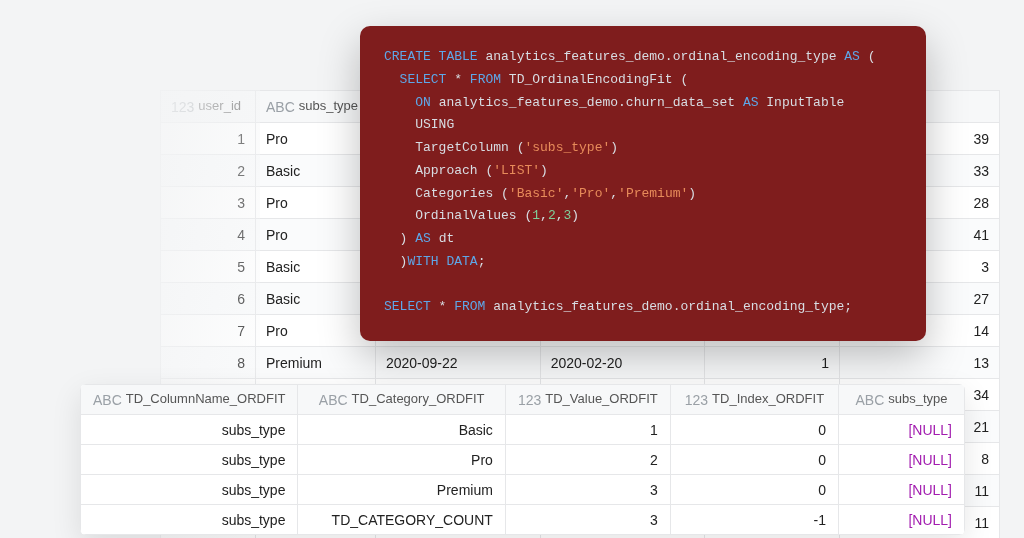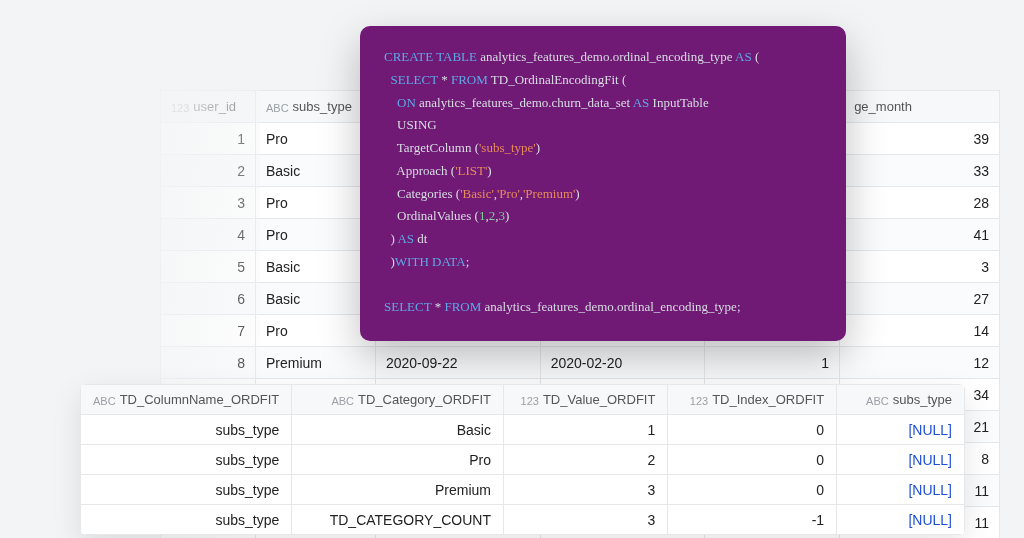--- a/index.html
+++ b/index.html
@@ -24,21 +24,21 @@
   }
   .bg-table th {
     background: #f7f8f9;
     font-weight: 500;
     color: #555;
     text-align: left;
     font-size: 13px;
     position: relative;
   }
   .type-tag {
-    font-size: 11px;
+    font-size: 14px;
     color: #9aa0a6;
     margin-right: 4px;
     vertical-align: middle;
   }
   .bg-table tbody tr:nth-child(odd) { background: #fff; }
   .bg-table tbody tr:nth-child(even) { background: #fafbfc; }
   .bg-table td.num { text-align: right; }
   .bg-table td.txt { text-align: left; }
 
   
@@ -48,26 +48,26 @@
     background: linear-gradient(100deg, #f3f4f5 20%, #f3f4f5cc 55%, #f3f4f500 100%);
     pointer-events: none;
     z-index: 5;
   }
 
   
   .code-block {
     position: absolute;
     left: 360px;
     top: 26px;
-    width: 486px;
-    background: #701a75;
+    width: 566px;
+    background: #7f1d1d;
     border-radius: 10px;
     padding: 20px 24px 22px 24px;
     color: #d8dde3;
-    font-family: Liberation Serif, serif;
+    font-family: Liberation Mono, monospace;
     font-size: 13px;
     line-height: 1.75;
     box-shadow: 0 16px 40px rgba(0,0,0,0.25);
     z-index: 10;
     white-space: pre;
   }
   .kw { color: #5ea7e8; }
   .str { color: #e78b5a; }
   .num-lit { color: #7fcf9a; }
 
@@ -88,26 +88,26 @@
   }
   .result-table th, .result-table td {
     border: 1px solid #e6e7e9;
     padding: 6px 12px;
     height: 30px;
   }
   .result-table th {
     background: #f7f8f9;
     font-weight: 500;
     color: #555;
-    text-align: right;
+    text-align: center;
     font-size: 13px;
   }
   .result-table td.txt { text-align: right; }
   .result-table td.num { text-align: right; }
-  .null { color: #1d4ed8; }
+  .null { color: #a21caf; }
 </style>
 </head>
 <body>
 
 <table class="bg-table">
   <thead>
     <tr>
       <th style="width:95px"><span class="type-tag">123</span><span>user_id</span></th>
       <th style="width:120px"><span class="type-tag">ABC</span><span>subs_type</span></th>
       <th style="width:165px"><span class="type-tag"></span><span></span></th>
@@ -172,21 +172,21 @@
         <td class="txt"></td>
         <td class="num"></td>
         <td class="num">14</td>
       </tr>
       <tr>
         <td class="num">8</td>
         <td class="txt">Premium</td>
         <td class="txt">2020-09-22</td>
         <td class="txt">2020-02-20</td>
         <td class="num">1</td>
-        <td class="num">12</td>
+        <td class="num">13</td>
       </tr>
       <tr>
         <td class="num"></td>
         <td class="txt"></td>
         <td class="txt"></td>
         <td class="txt"></td>
         <td class="num"></td>
         <td class="num">34</td>
       </tr>
       <tr>

